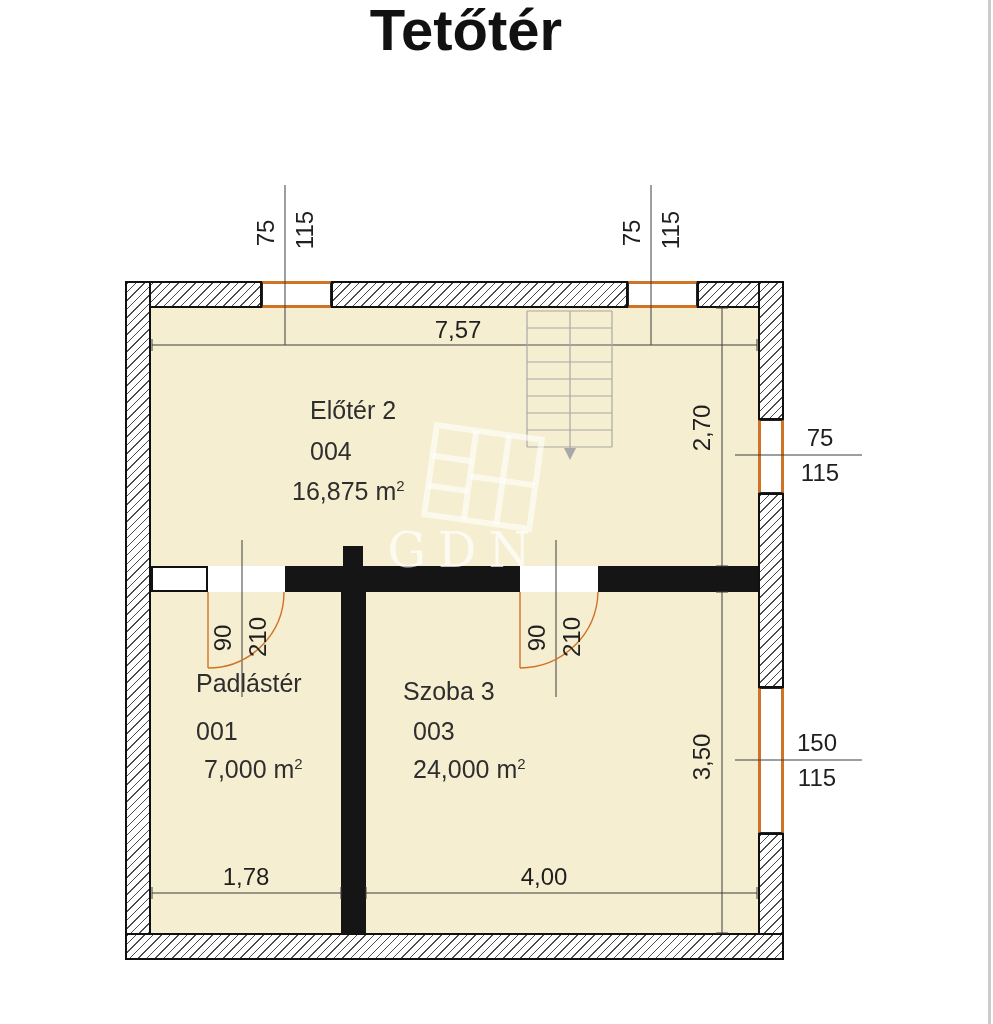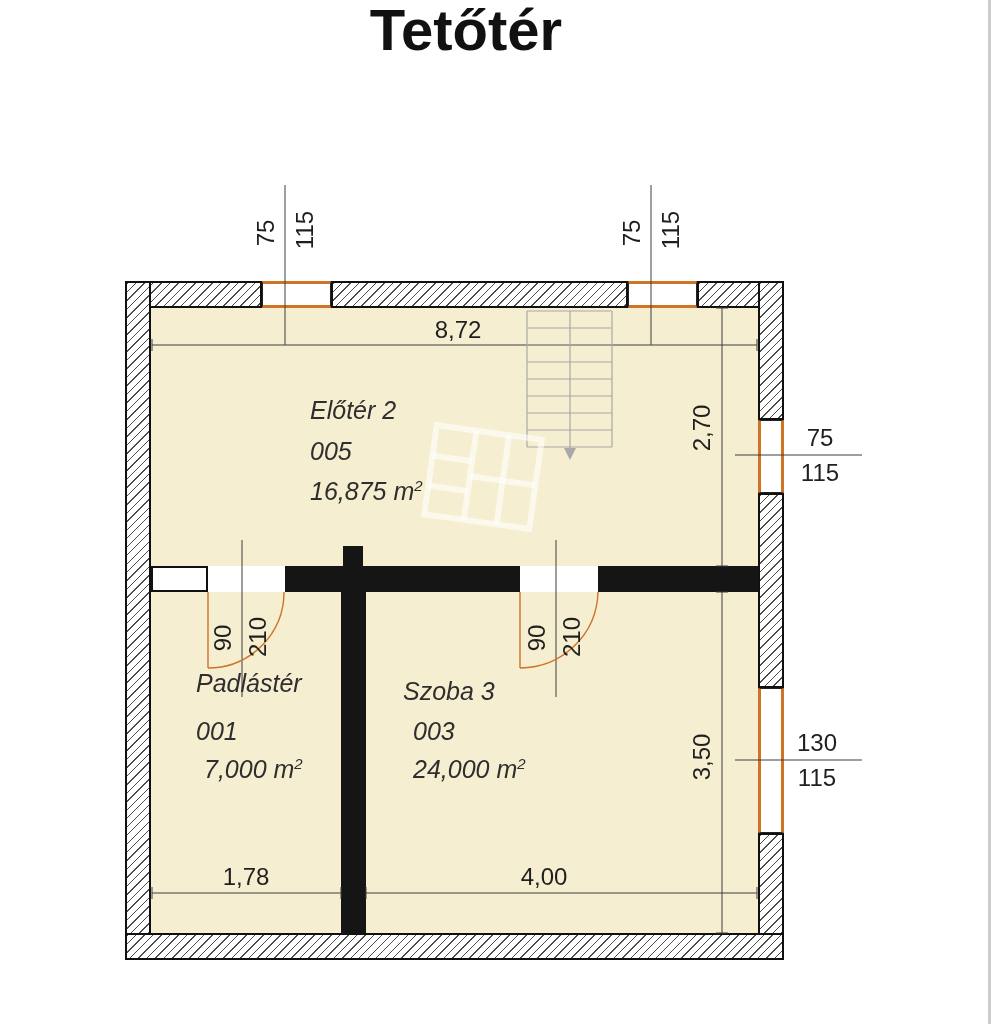--- a/index.html
+++ b/index.html
@@ -24,21 +24,21 @@
   .wall-open{position:absolute;background:#ffffff;}
   .wall-white{position:absolute;box-sizing:border-box;background:#ffffff;border:2px solid #101010;}
   
   .win-h{position:absolute;box-sizing:border-box;background:#ffffff;
     border-top:3px solid #cf7327;border-bottom:3px solid #cf7327;
     border-left:1px solid #222;border-right:1px solid #222;}
   .win-v{position:absolute;box-sizing:border-box;background:#ffffff;
     border-left:3px solid #cf7327;border-right:3px solid #cf7327;
     border-top:1px solid #222;border-bottom:1px solid #222;}
   svg.overlay{position:absolute;left:0;top:0;}
-  .room-label{position:absolute;font-size:25px;color:#2e2e2e;white-space:nowrap;font-style:italic;}
+  .room-label{position:absolute;font-size:25px;color:#2e2e2e;white-space:nowrap;}
   .room-label sup{font-size:15px;}
   .dim{position:absolute;font-size:24px;color:#1f1f1f;white-space:nowrap;
     transform:translate(-50%,-50%);}
   .dim.v{transform:translate(-50%,-50%) rotate(-90deg);}
   .watermark-text{
     position:absolute;transform:translate(-50%,-50%);
     font-family:"DejaVu Serif",serif;font-size:48px;letter-spacing:12px;
     color:rgba(255,255,255,0.7);white-space:nowrap;
   }
   .edge-line{position:absolute;left:988px;top:0;width:3px;height:1024px;background:#cccccc;}
@@ -122,48 +122,49 @@
     <g transform="rotate(8 483 477)" stroke="rgba(255,255,255,0.6)" stroke-width="6" fill="none">
       <rect x="430" y="432" width="106" height="90"></rect>
       <line x1="470" y1="432" x2="470" y2="522"></line>
       <line x1="430" y1="463" x2="470" y2="463"></line>
       <line x1="430" y1="493" x2="470" y2="493"></line>
       <line x1="503" y1="432" x2="503" y2="522"></line>
       <line x1="470" y1="478" x2="536" y2="478"></line>
     </g>
   </svg>
 
+  <div class="watermark-text" style="left:465px;top:550px">GDN</div>
 
   <div class="room-label" style="left:310px;top:396px">Előtér 2</div>
-  <div class="room-label" style="left:310px;top:437px">005</div>
-  <div class="room-label" style="left:310px;top:477px"><span>16,875 m</span><sup>2</sup></div>
+  <div class="room-label" style="left:310px;top:437px">004</div>
+  <div class="room-label" style="left:292px;top:477px"><span>16,875 m</span><sup>2</sup></div>
 
   <div class="room-label" style="left:196px;top:669px">Padlástér</div>
   <div class="room-label" style="left:196px;top:717px">001</div>
   <div class="room-label" style="left:204px;top:755px"><span>7,000 m</span><sup>2</sup></div>
 
   <div class="room-label" style="left:403px;top:677px">Szoba 3</div>
   <div class="room-label" style="left:413px;top:717px">003</div>
   <div class="room-label" style="left:413px;top:755px"><span>24,000 m</span><sup>2</sup></div>
 
-  <div class="dim" style="left:458px;top:330px">8,72</div>
+  <div class="dim" style="left:458px;top:330px">7,57</div>
   <div class="dim" style="left:246px;top:877px">1,78</div>
   <div class="dim" style="left:544px;top:877px">4,00</div>
 
   <div class="dim v" style="left:266px;top:233px">75</div>
   <div class="dim v" style="left:305px;top:230px">115</div>
   <div class="dim v" style="left:632px;top:233px">75</div>
   <div class="dim v" style="left:671px;top:230px">115</div>
 
   <div class="dim v" style="left:702px;top:428px">2,70</div>
   <div class="dim v" style="left:702px;top:757px">3,50</div>
 
   <div class="dim" style="left:820px;top:438px">75</div>
   <div class="dim" style="left:820px;top:473px">115</div>
-  <div class="dim" style="left:817px;top:743px">130</div>
+  <div class="dim" style="left:817px;top:743px">150</div>
   <div class="dim" style="left:817px;top:778px">115</div>
 
   <div class="dim v" style="left:223px;top:638px">90</div>
   <div class="dim v" style="left:258px;top:637px">210</div>
   <div class="dim v" style="left:537px;top:638px">90</div>
   <div class="dim v" style="left:572px;top:637px">210</div>
 
   <div class="edge-line"></div>
 </div>
 

